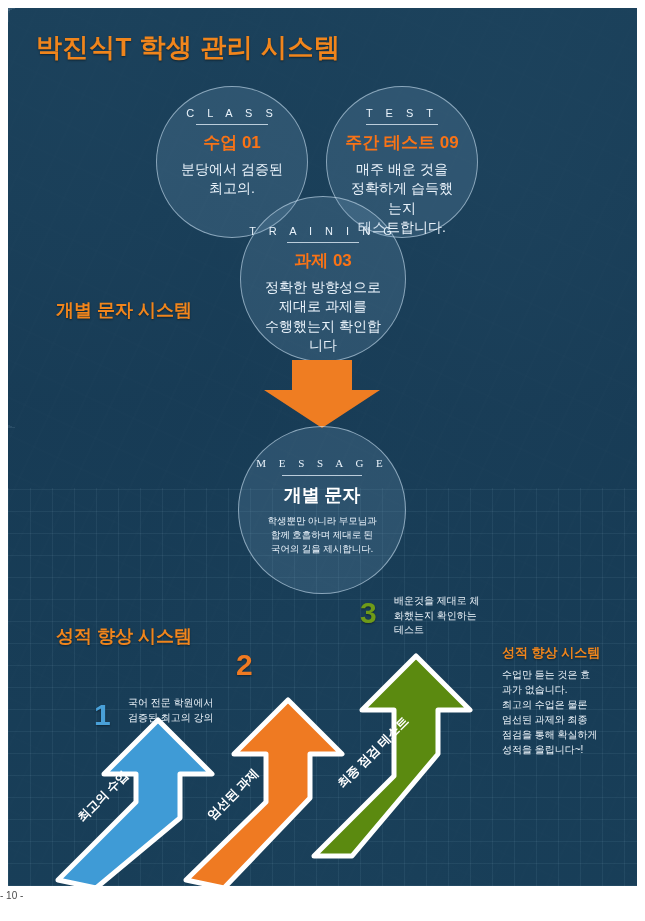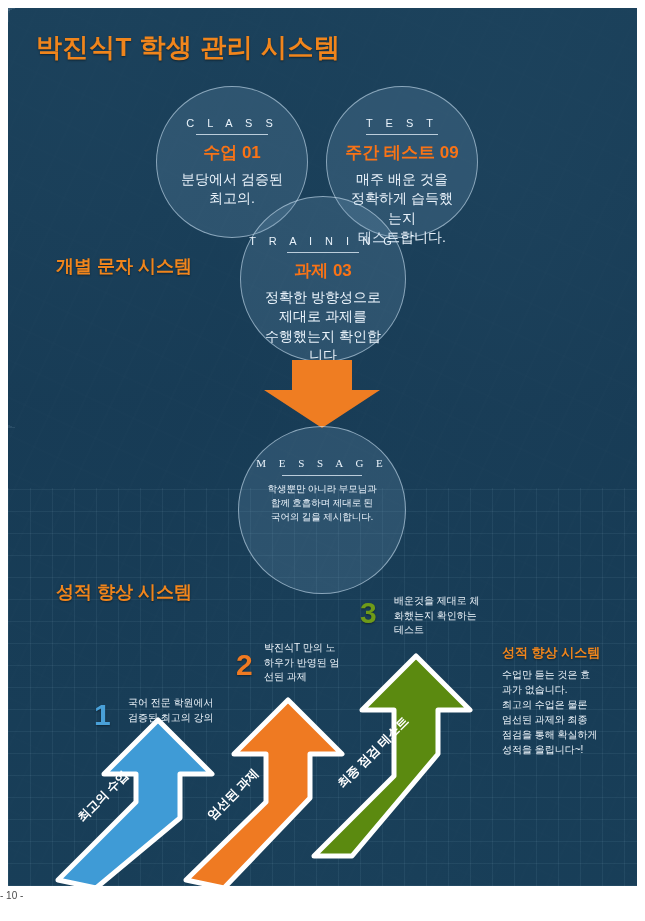--- a/index.html
+++ b/index.html
@@ -84,21 +84,21 @@
     border: 1px solid rgba(215,235,250,0.55);
     background: rgba(120,160,190,0.22);
     text-align: center;
     color: #ffffff;
     box-sizing: border-box;
   }
   .venn .cap {
     font-size: 11px;
     letter-spacing: 5px;
     color: #e8f2fa;
-    margin-top: 16px;
+    margin-top: 6px;
   }
   .venn .rule {
     width: 72px;
     height: 1px;
     background: rgba(235,245,255,0.75);
     margin: 5px auto 6px auto;
   }
   .venn .ttl {
     font-size: 17px;
     font-weight: bold;
@@ -116,20 +116,21 @@
   #venn-train { left: 232px; top: 188px; width: 166px; height: 166px; padding-top: 22px; }
 
   
   .section-label {
     position: absolute;
     font-size: 18px;
     font-weight: bold;
     color: #f0851c;
     text-shadow: 0 1px 2px rgba(0,0,0,0.45);
     white-space: nowrap;
+    margin-top: 44px;
   }
   #label-letter { left: 48px; top: 246px; }
   #label-grade  { left: 48px; top: 572px; }
 
   
   #down-arrow {
     position: absolute;
     left: 250px;
     top: 352px;
     width: 128px;
@@ -261,20 +262,21 @@
 
     <div class="section-label" id="label-letter">개별 문자 시스템</div>
 
     <svg id="down-arrow" viewBox="0 0 128 68">
       <polygon points="34,0 94,0 94,30 122,30 64,68 6,30 34,30" fill="#ef7d22"></polygon>
     </svg>
 
     <div id="venn-message">
       <div class="cap">M E S S A G E</div>
       <div class="rule"></div>
+      <div class="ttl">개별 문자</div>
       <div class="desc" style="white-space:pre-line">학생뿐만 아니라 부모님과
 함께 호흡하며 제대로 된
 국어의 길을 제시합니다.</div>
     </div>
 
     <div class="section-label" id="label-grade">성적 향상 시스템</div>
 
     <svg id="stairs" viewBox="0 0 629 300">
       <g>
         <path d="M50,292 L128,214 L128,186 L96,186 L150,132 L204,186 L172,186 L172,230 L88,300 Z" fill="#3f9bd6" stroke="#ffffff" stroke-width="5" stroke-linejoin="round"></path>
@@ -286,23 +288,20 @@
         <path d="M306,268 L386,188 L386,122 L354,122 L408,68 L462,122 L430,122 L430,166 L344,268 Z" fill="#5b8a10" stroke="#ffffff" stroke-width="5" stroke-linejoin="round"></path>
       </g>
     </svg>
 
     <div class="step-num" id="num-1">1</div>
     <div class="step-num" id="num-2">2</div>
     <div class="step-num" id="num-3">3</div>
 
     <div class="step-cap" id="cap-1" style="white-space:pre-line">국어 전문 학원에서
 검증된 최고의 강의</div>
-    <div class="step-cap" id="cap-2" style="white-space:pre-line">박진식T 만의 노
-하우가 반영된 엄
-선된 과제</div>
     <div class="step-cap" id="cap-3" style="white-space:pre-line">배운것을 제대로 체
 화했는지 확인하는
 테스트</div>
 
     <div class="arrow-label" id="alabel-1">최고의 수업</div>
     <div class="arrow-label" id="alabel-2">엄선된 과제</div>
     <div class="arrow-label" id="alabel-3">최종 점검 테스트</div>
 
     <div id="result-block">
       <div id="result-title">성적 향상 시스템</div>

